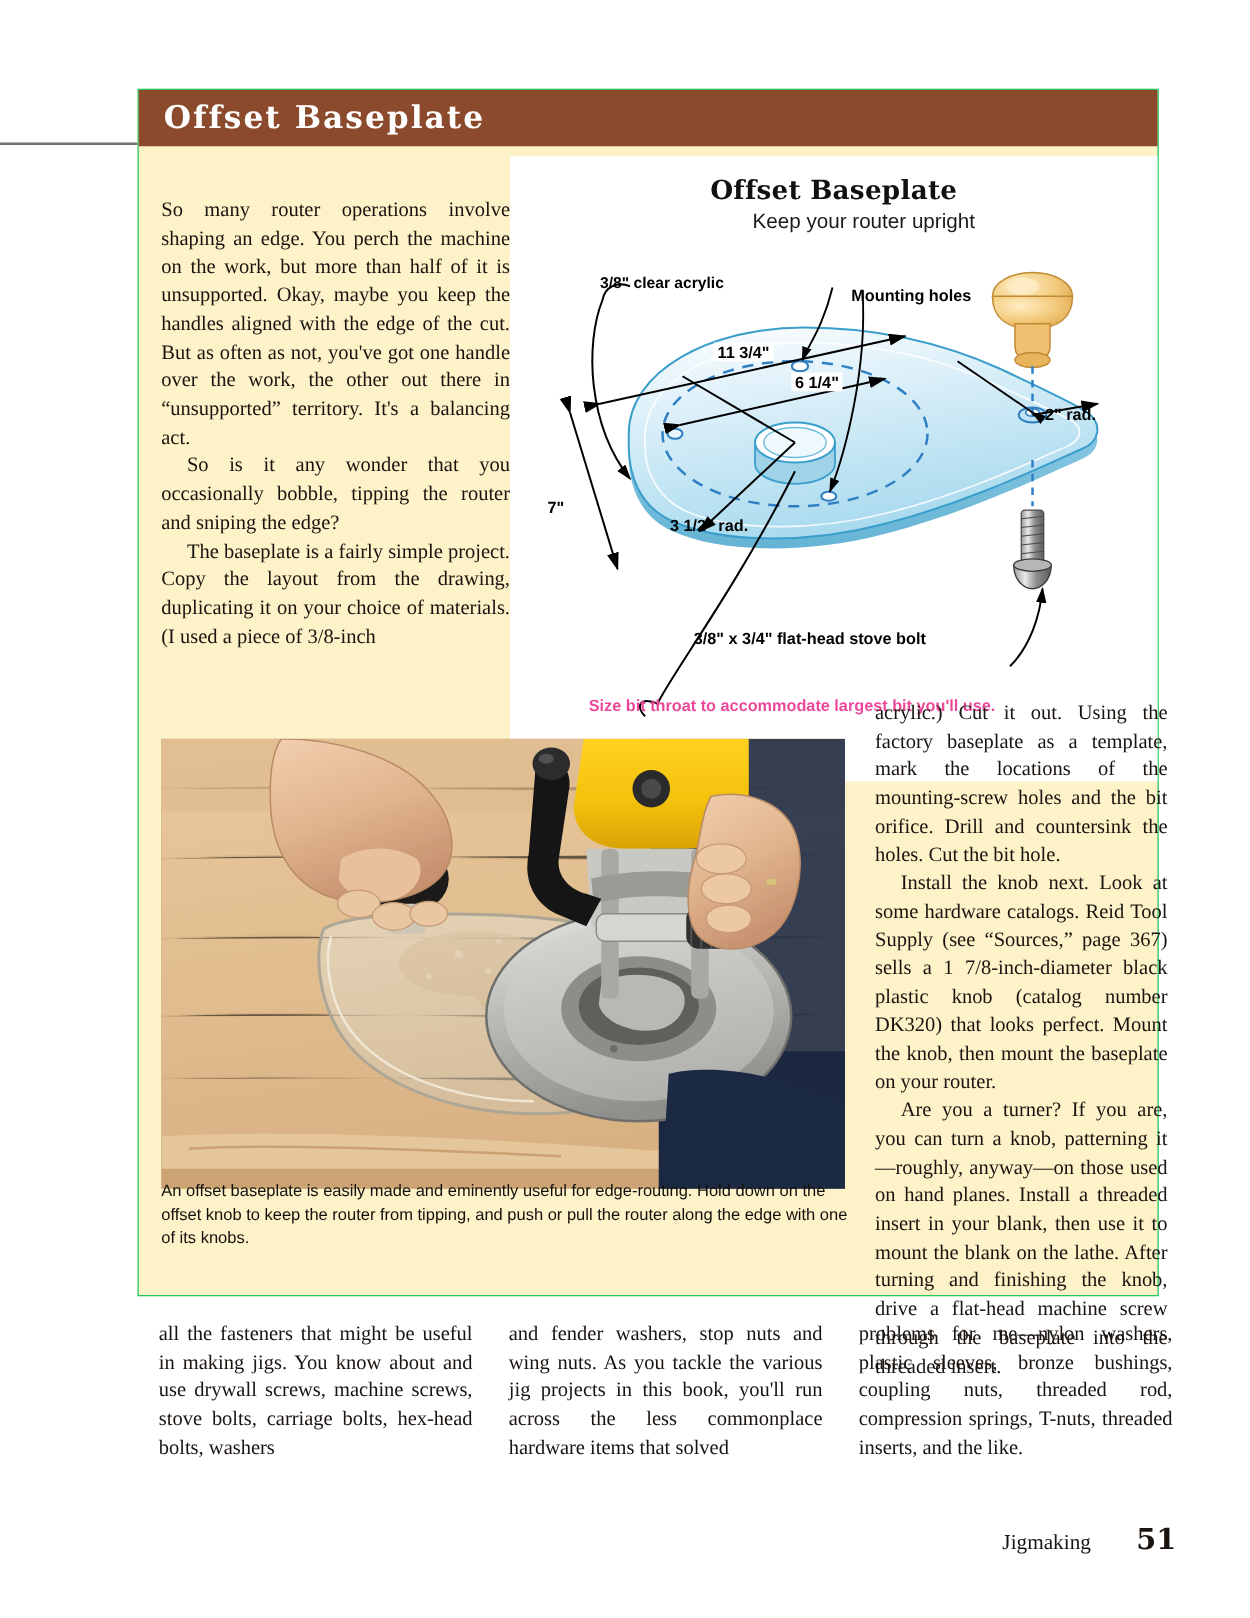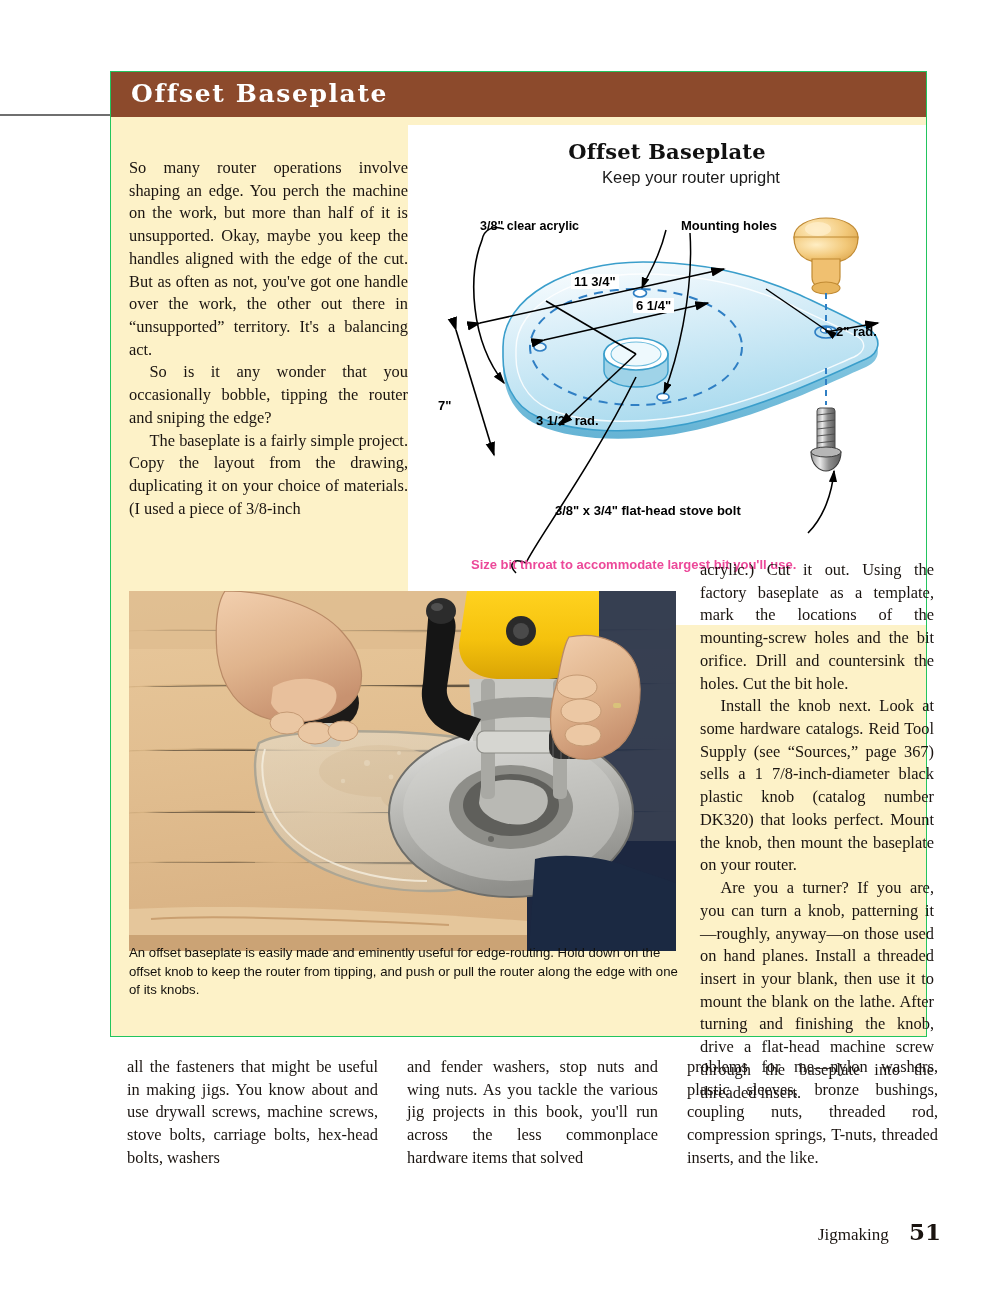--- a/index.html
+++ b/index.html
@@ -162,21 +162,21 @@
 
   
   .footer {
     position: absolute;
     left: 0;
     top: 1218px;
     width: 941px;
     text-align: right;
     font-size: 17px;
   }
-  .footer .folio-label { margin-right: 16px; }
+  .footer .folio-label { margin-right: 32px; }
   .footer .folio-num {
     font-family: "DejaVu Serif", serif;
     font-weight: bold;
     font-size: 23px;
   }
 </style>
 </head>
 <body>
 
 <div class="top-rule"></div>
@@ -302,21 +302,21 @@
       <path d="M400,408 C416,392 424,368 426,346" fill="none" stroke="#000" stroke-width="1.6" marker-end="url(#arrS)"></path>
 
       <path d="M118,438 C128,416 182,344 228,252" fill="none" stroke="#000" stroke-width="1.6"></path>
       <path d="M108,448 C100,440 104,432 118,438" fill="none" stroke="#000" stroke-width="1.6"></path>
 
       <path d="M74,115 C76,104 86,100 96,104" fill="none" stroke="#000" stroke-width="1.6"></path>
     </svg>
 
     <div style="position:absolute;left:72px;top:94px;font-family:'Liberation Sans',sans-serif;font-size:12.5px;font-weight:bold;color:#000;">3/8" clear acrylic</div>
 
-    <div style="position:absolute;left:245px;top:93px;font-family:'Liberation Sans',sans-serif;font-size:13px;font-weight:bold;color:#000;padding-left:28px;">Mounting holes</div>
+    <div style="position:absolute;left:245px;top:104px;font-family:'Liberation Sans',sans-serif;font-size:13px;font-weight:bold;color:#000;padding-left:28px;">Mounting holes</div>
 
     <div style="position:absolute;left:163px;top:149px;font-family:'Liberation Sans',sans-serif;font-size:13px;font-weight:bold;color:#000;background:#fff;padding:0 3px;">11 3/4"</div>
 
     <div style="position:absolute;left:225px;top:173px;font-family:'Liberation Sans',sans-serif;font-size:13px;font-weight:bold;color:#000;background:#fff;padding:0 3px;">6 1/4"</div>
 
     <div style="position:absolute;left:30px;top:273px;font-family:'Liberation Sans',sans-serif;font-size:13px;font-weight:bold;color:#000;">7"</div>
 
     <div style="position:absolute;left:128px;top:288px;font-family:'Liberation Sans',sans-serif;font-size:13px;font-weight:bold;color:#000;">3 1/2" rad.</div>
 
     <div style="position:absolute;left:428px;top:199px;font-family:'Liberation Sans',sans-serif;font-size:13px;font-weight:bold;color:#000;">2" rad.</div>

